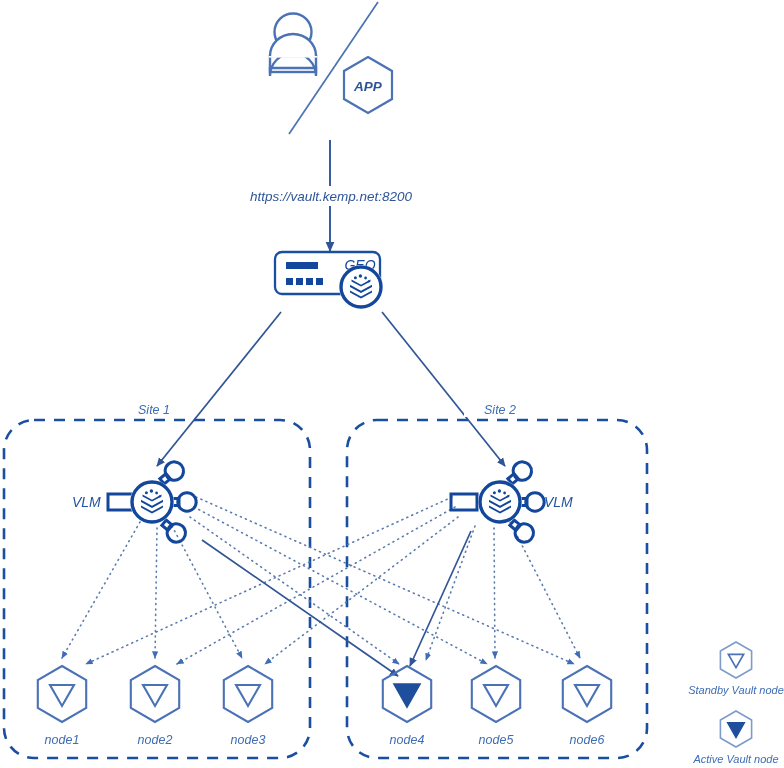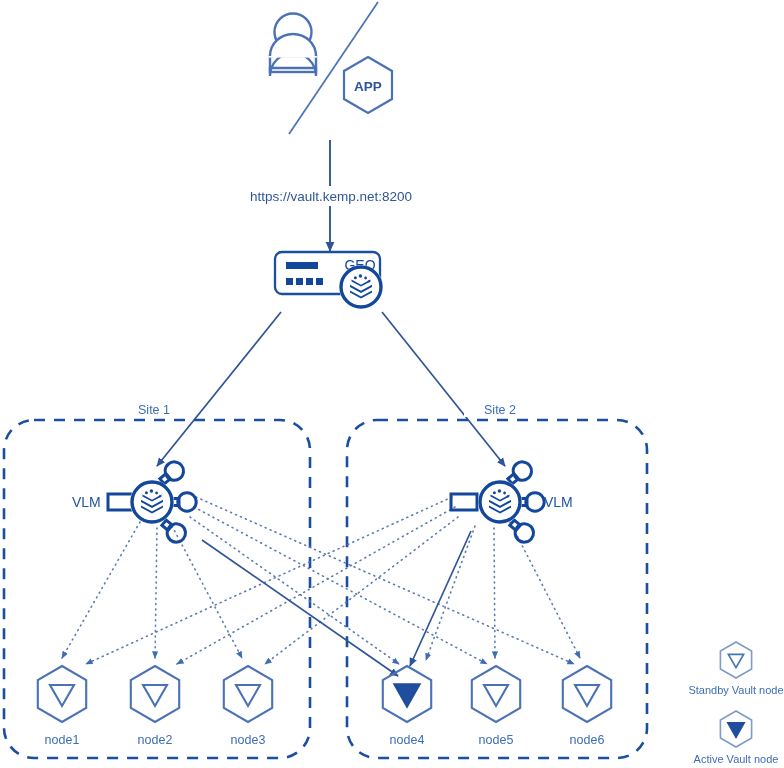--- a/index.html
+++ b/index.html
@@ -12,20 +12,21 @@
     width: 784px;
     height: 768px;
     font-family: "Liberation Sans", sans-serif;
     overflow: hidden;
     position: relative;
   }
   #diagram-root {
     position: relative;
     width: 624px;
     height: 768px;
+    font-style: italic;
   }
   svg#diagram-svg {
     position: absolute;
     top: 0;
     left: 0;
     width: 784px;
     height: 768px;
     display: block;
   }
   text {

